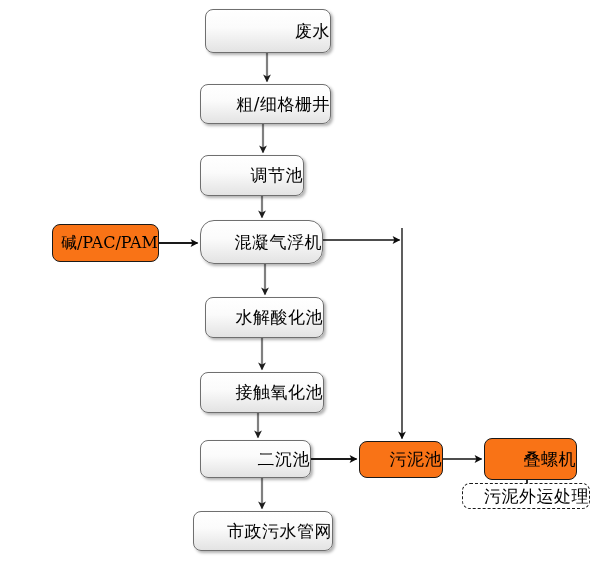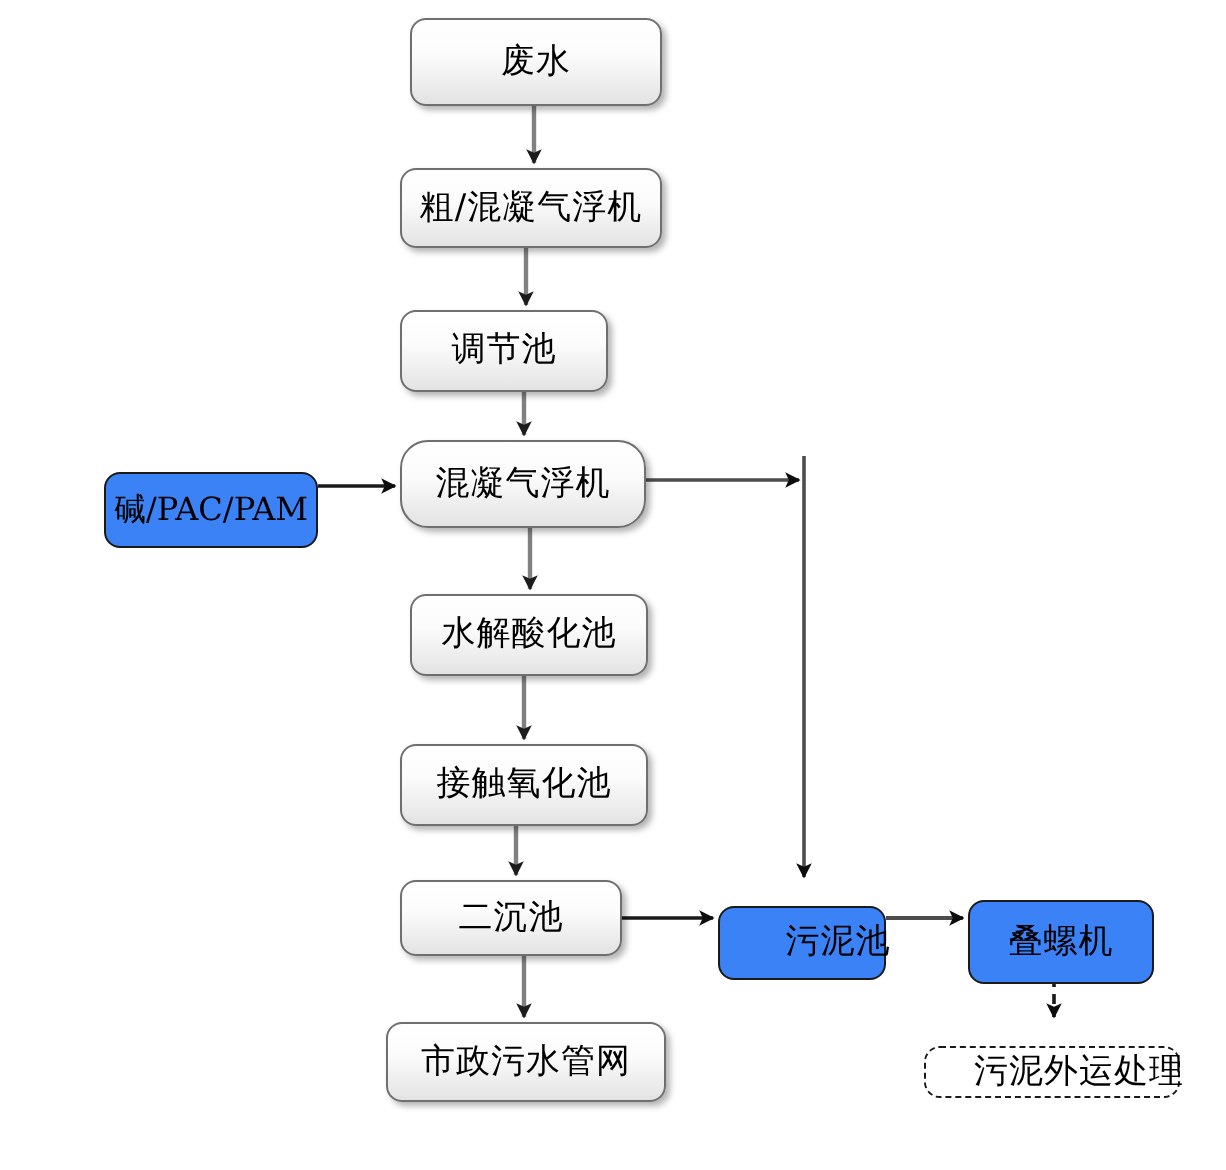--- a/index.html
+++ b/index.html
@@ -24,41 +24,40 @@
     top: 0;
     width: 613px;
     height: 585px;
     pointer-events: none;
   }
   .node {
     position: absolute;
     box-sizing: border-box;
     display: flex;
     align-items: center;
-    justify-content: center;
+    justify-content: flex-end;
     text-align: center;
     border-radius: 8px;
     font-size: 17px;
     line-height: 1.1;
     color: #000000;
     white-space: nowrap;
     letter-spacing: 0.5px;
   }
   
   .node.process {
     background: linear-gradient(180deg, #ffffff 0%, #fbfbfb 42%, #ececec 78%, #e3e3e3 100%);
     border: 1px solid #6f6f6f;
     box-shadow: 2px 2px 3px rgba(0, 0, 0, 0.30);
   }
   
   .node.plain {
-    background: #3b82f6;
+    background: #f97316;
     border: 1.4px solid #1a1a1a;
     box-shadow: none;
-    margin-top: 12px;
   }
   
   .node.dashed {
     background: #ffffff;
     border: 1.6px dashed #1a1a1a;
     box-shadow: none;
   }
   .node.mono-label {
     font-family: "DejaVu Serif", "Liberation Serif", serif;
     font-size: 16px;
@@ -105,21 +104,21 @@
     <line x1="443" y1="459" x2="481.5" y2="459" stroke="#4d4d4d" stroke-width="2" marker-end="url(#ah-dark)"></line>
 
     <line x1="527" y1="480" x2="527" y2="508.5" stroke="#1a1a1a" stroke-width="1.8" stroke-dasharray="5,3.5" marker-end="url(#ah-dark)"></line>
   </svg>
 
   <div id="node-layer">
       <div class="node process" style="left: 205px; top: 9px; width: 126px; height: 44px;">
         <span>废水</span>
       </div>
       <div class="node process" style="left: 200px; top: 84px; width: 131px; height: 40px;">
-        <span>粗/混凝气浮机</span>
+        <span>粗/细格栅井</span>
       </div>
       <div class="node process" style="left: 200px; top: 155px; width: 104px; height: 41px;">
         <span>调节池</span>
       </div>
       <div class="node process" style="left: 200px; top: 220px; width: 123px; height: 44px; border-radius: 14px;">
         <span>混凝气浮机</span>
       </div>
       <div class="node plain mono-label" style="left: 52px; top: 224px; width: 107px; height: 38px;">
         <span>碱/PAC/PAM</span>
       </div>
@@ -134,18 +133,18 @@
       </div>
       <div class="node process" style="left: 193px; top: 511px; width: 140px; height: 40px;">
         <span>市政污水管网</span>
       </div>
       <div class="node plain" style="left: 359px; top: 441px; width: 84px; height: 37px; padding-left: 36px;">
         <span>污泥池</span>
       </div>
       <div class="node plain" style="left: 484px; top: 438px; width: 93px; height: 42px;">
         <span>叠螺机</span>
       </div>
-      <div class="node dashed" style="left: 462px; top: 523px; width: 128px; height: 26px; padding-left: 27px;">
+      <div class="node dashed" style="left: 462px; top: 483px; width: 128px; height: 26px; padding-left: 27px;">
         <span>污泥外运处理</span>
       </div>
     </div>
 
 </div>
 
 </body></html>

